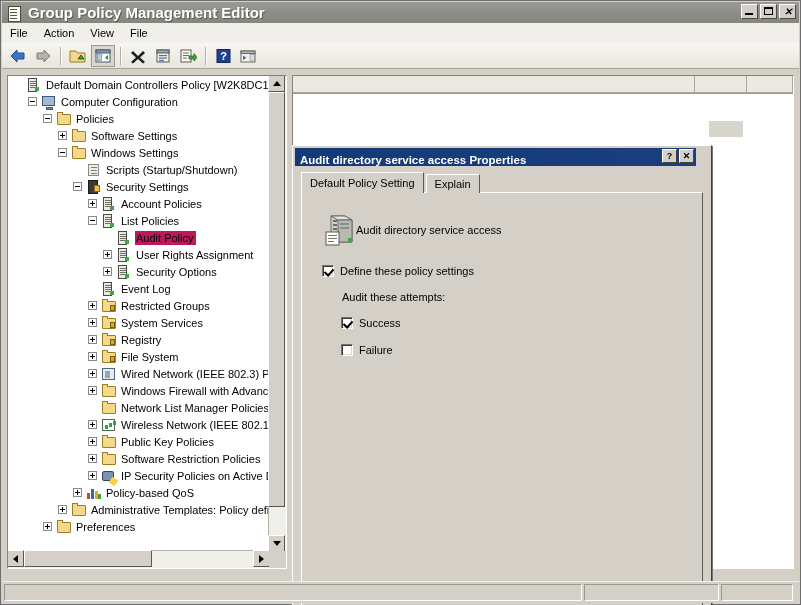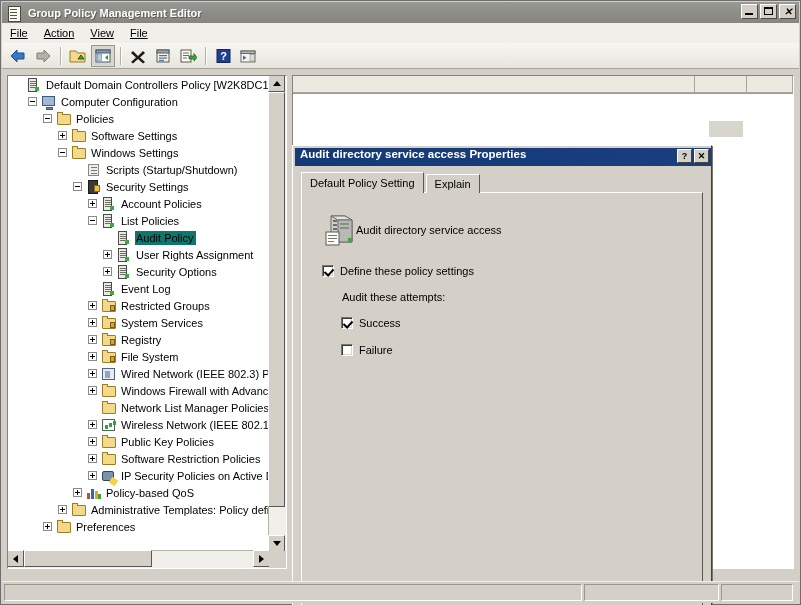--- a/index.html
+++ b/index.html
@@ -25,40 +25,39 @@
   .titlebar .tb-icon{width:16px;height:16px;margin-left:4px;position:relative;flex:0 0 auto;}
   .doc-ico{
     width:11px;height:14px;background:#fdfdf5;border:1px solid #4a4a3a;
     position:absolute;left:2px;top:1px;
   }
   .doc-ico:before{
     content:"";position:absolute;left:1px;top:2px;width:7px;height:1px;
     background:#55554a;box-shadow:0 3px 0 #55554a,0 6px 0 #55554a,0 9px 0 #55554a;
   }
   .tb-title{
-    margin-left:6px;color:#ffffff;font-weight:bold;font-size:11px;
+    margin-left:6px;color:#ffffff;font-weight:bold;font-size:15px;
     text-shadow:1px 1px 0 rgba(0,0,0,.35);
     white-space:nowrap;
   }
   .tb-buttons{position:absolute;right:3px;top:2px;display:flex;gap:2px;}
   .tb-btn{
     width:17px;height:15px;background:#d4d0c8;
     border:1px solid;border-color:#ffffff #4a4a47 #4a4a47 #ffffff;
     position:relative;box-sizing:border-box;
   }
   .tb-btn i{position:absolute;display:block;}
   .btn-min i{left:3px;bottom:3px;width:8px;height:2px;background:#000;}
   .btn-max i{left:3px;top:2px;width:9px;height:8px;border:1px solid #000;border-top-width:2px;box-sizing:border-box;}
   .btn-close i{left:4px;top:2px;width:7px;height:9px;color:#000;font-size:10px;line-height:9px;font-family:"Liberation Sans",sans-serif;font-weight:bold;}
   
   .menubar{
     position:absolute;left:1px;top:22px;width:797px;height:20px;
     background:#f0efe9;display:flex;align-items:center;
     border-bottom:1px solid #d8d4cc;
-    text-decoration:underline;
   }
   .menu-item{
     padding:2px 8px;font-size:11px;color:#000;cursor:default;
   }
   
   .toolbar{
     position:absolute;left:1px;top:42px;width:797px;height:26px;
     background:linear-gradient(to bottom,#f7f6f2,#e7e5dd);
     display:flex;align-items:center;padding-left:4px;
     border-bottom:1px solid #a8a498;
@@ -87,21 +86,21 @@
   }
   .tw{display:inline-block;width:15px;height:17px;position:relative;flex:0 0 auto;}
   .pm{
     position:absolute;left:2px;top:4px;width:9px;height:9px;
     border:1px solid #8a8a8a;background:#fff;box-sizing:border-box;
   }
   .pm:before{content:"";position:absolute;left:1px;top:3px;width:5px;height:1px;background:#000;}
   .pm.plus:after{content:"";position:absolute;left:3px;top:1px;width:1px;height:5px;background:#000;}
   .ticon{width:16px;height:16px;margin-right:3px;position:relative;flex:0 0 auto;}
   .tlabel{padding:1px 3px 1px 1px;}
-  .tlabel.sel{background:#0f766e;color:#000;}
+  .tlabel.sel{background:#be185d;color:#000;}
   
   .ic-folder{position:absolute;left:1px;top:3px;width:14px;height:11px;background:#f5d98a;border:1px solid #9b7d23;box-sizing:border-box;border-radius:0 1px 1px 1px;}
   .ic-folder:before{content:"";position:absolute;left:-1px;top:-3px;width:6px;height:3px;background:#f5d98a;border:1px solid #9b7d23;border-bottom:none;box-sizing:border-box;}
   .ic-folder.lock:after{content:"";position:absolute;right:0px;bottom:0px;width:5px;height:6px;background:#d8a43a;border:1px solid #7a5d12;box-sizing:border-box;}
   .ic-computer{position:absolute;left:1px;top:2px;width:13px;height:10px;background:#9fb9d6;border:1px solid #3e5a78;box-sizing:border-box;}
   .ic-computer:after{content:"";position:absolute;left:3px;top:10px;width:7px;height:3px;background:#7f8c99;border:1px solid #3e5a78;box-sizing:border-box;}
   .ic-serverdoc{position:absolute;left:2px;top:1px;width:9px;height:14px;background:#e9e9e5;border:1px solid #4a4a45;box-sizing:border-box;}
   .ic-serverdoc:before{content:"";position:absolute;left:1px;top:2px;width:6px;height:1px;background:#6e6e66;box-shadow:0 2px 0 #6e6e66,0 4px 0 #6e6e66,0 6px 0 #6e6e66;}
   .ic-serverdoc:after{content:"";position:absolute;left:6px;bottom:0;width:4px;height:4px;background:#3fa93f;}
   .ic-sec{position:absolute;left:2px;top:1px;width:10px;height:14px;background:#3a3a38;border:1px solid #1b1b1a;box-sizing:border-box;}
@@ -148,23 +147,23 @@
   .lv-sel-cell{position:absolute;left:5px;top:45px;width:30px;height:16px;background:#d8d5cd;}
   
   .dialog{
     position:absolute;left:290px;top:76px;width:420px;height:502px;
     background:#d4d0c8;
     border:1px solid;border-color:#ffffff #404040 #404040 #ffffff;
     box-sizing:border-box;
     box-shadow:1px 1px 0 #7a766c;
   }
   .dlg-title{
-    position:absolute;left:2px;top:2px;right:0;height:18px;
+    position:absolute;left:2px;top:2px;right:15px;height:18px;
     background:linear-gradient(to right,#133a77,#1b3e7e);
-    display:flex;align-items:flex-start;
+    display:flex;align-items:flex-end;
   }
   .dlg-title-text{
     color:#fff;font-weight:bold;font-size:11.5px;margin-left:5px;white-space:nowrap;
   }
   .dlg-tbtns{position:absolute;right:2px;top:1px;display:flex;gap:2px;}
   .dlg-tbtn{
     width:15px;height:14px;background:#d4d0c8;
     border:1px solid;border-color:#ffffff #45433e #45433e #ffffff;
     font-size:9px;line-height:12px;text-align:center;font-weight:bold;color:#000;
     box-sizing:border-box;

